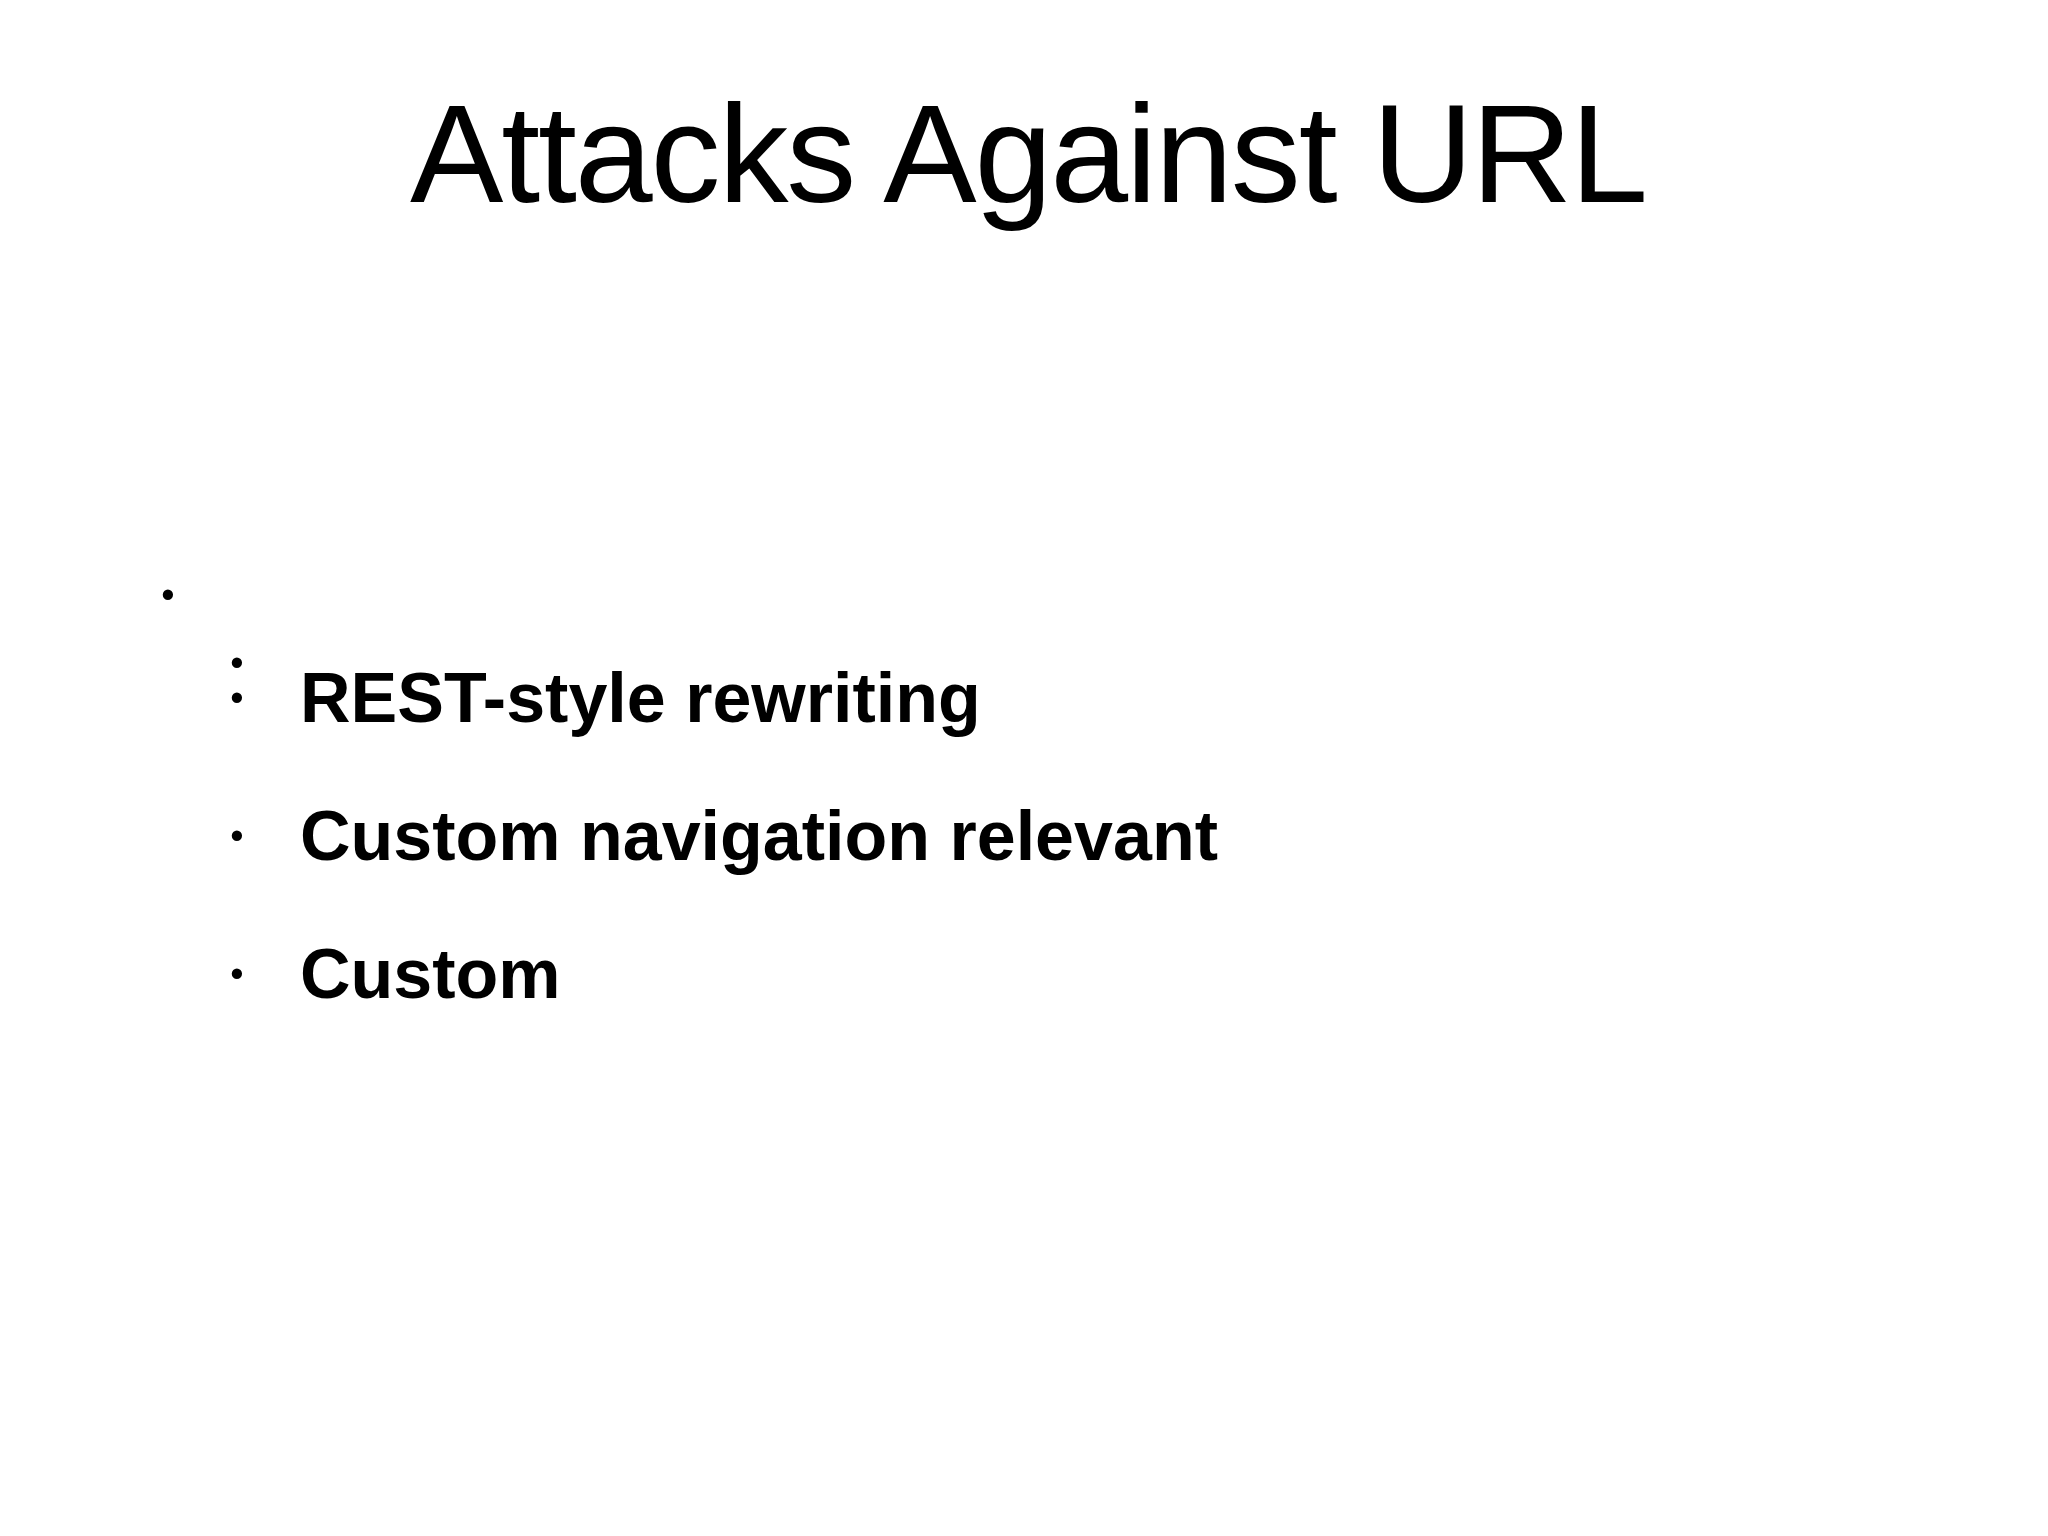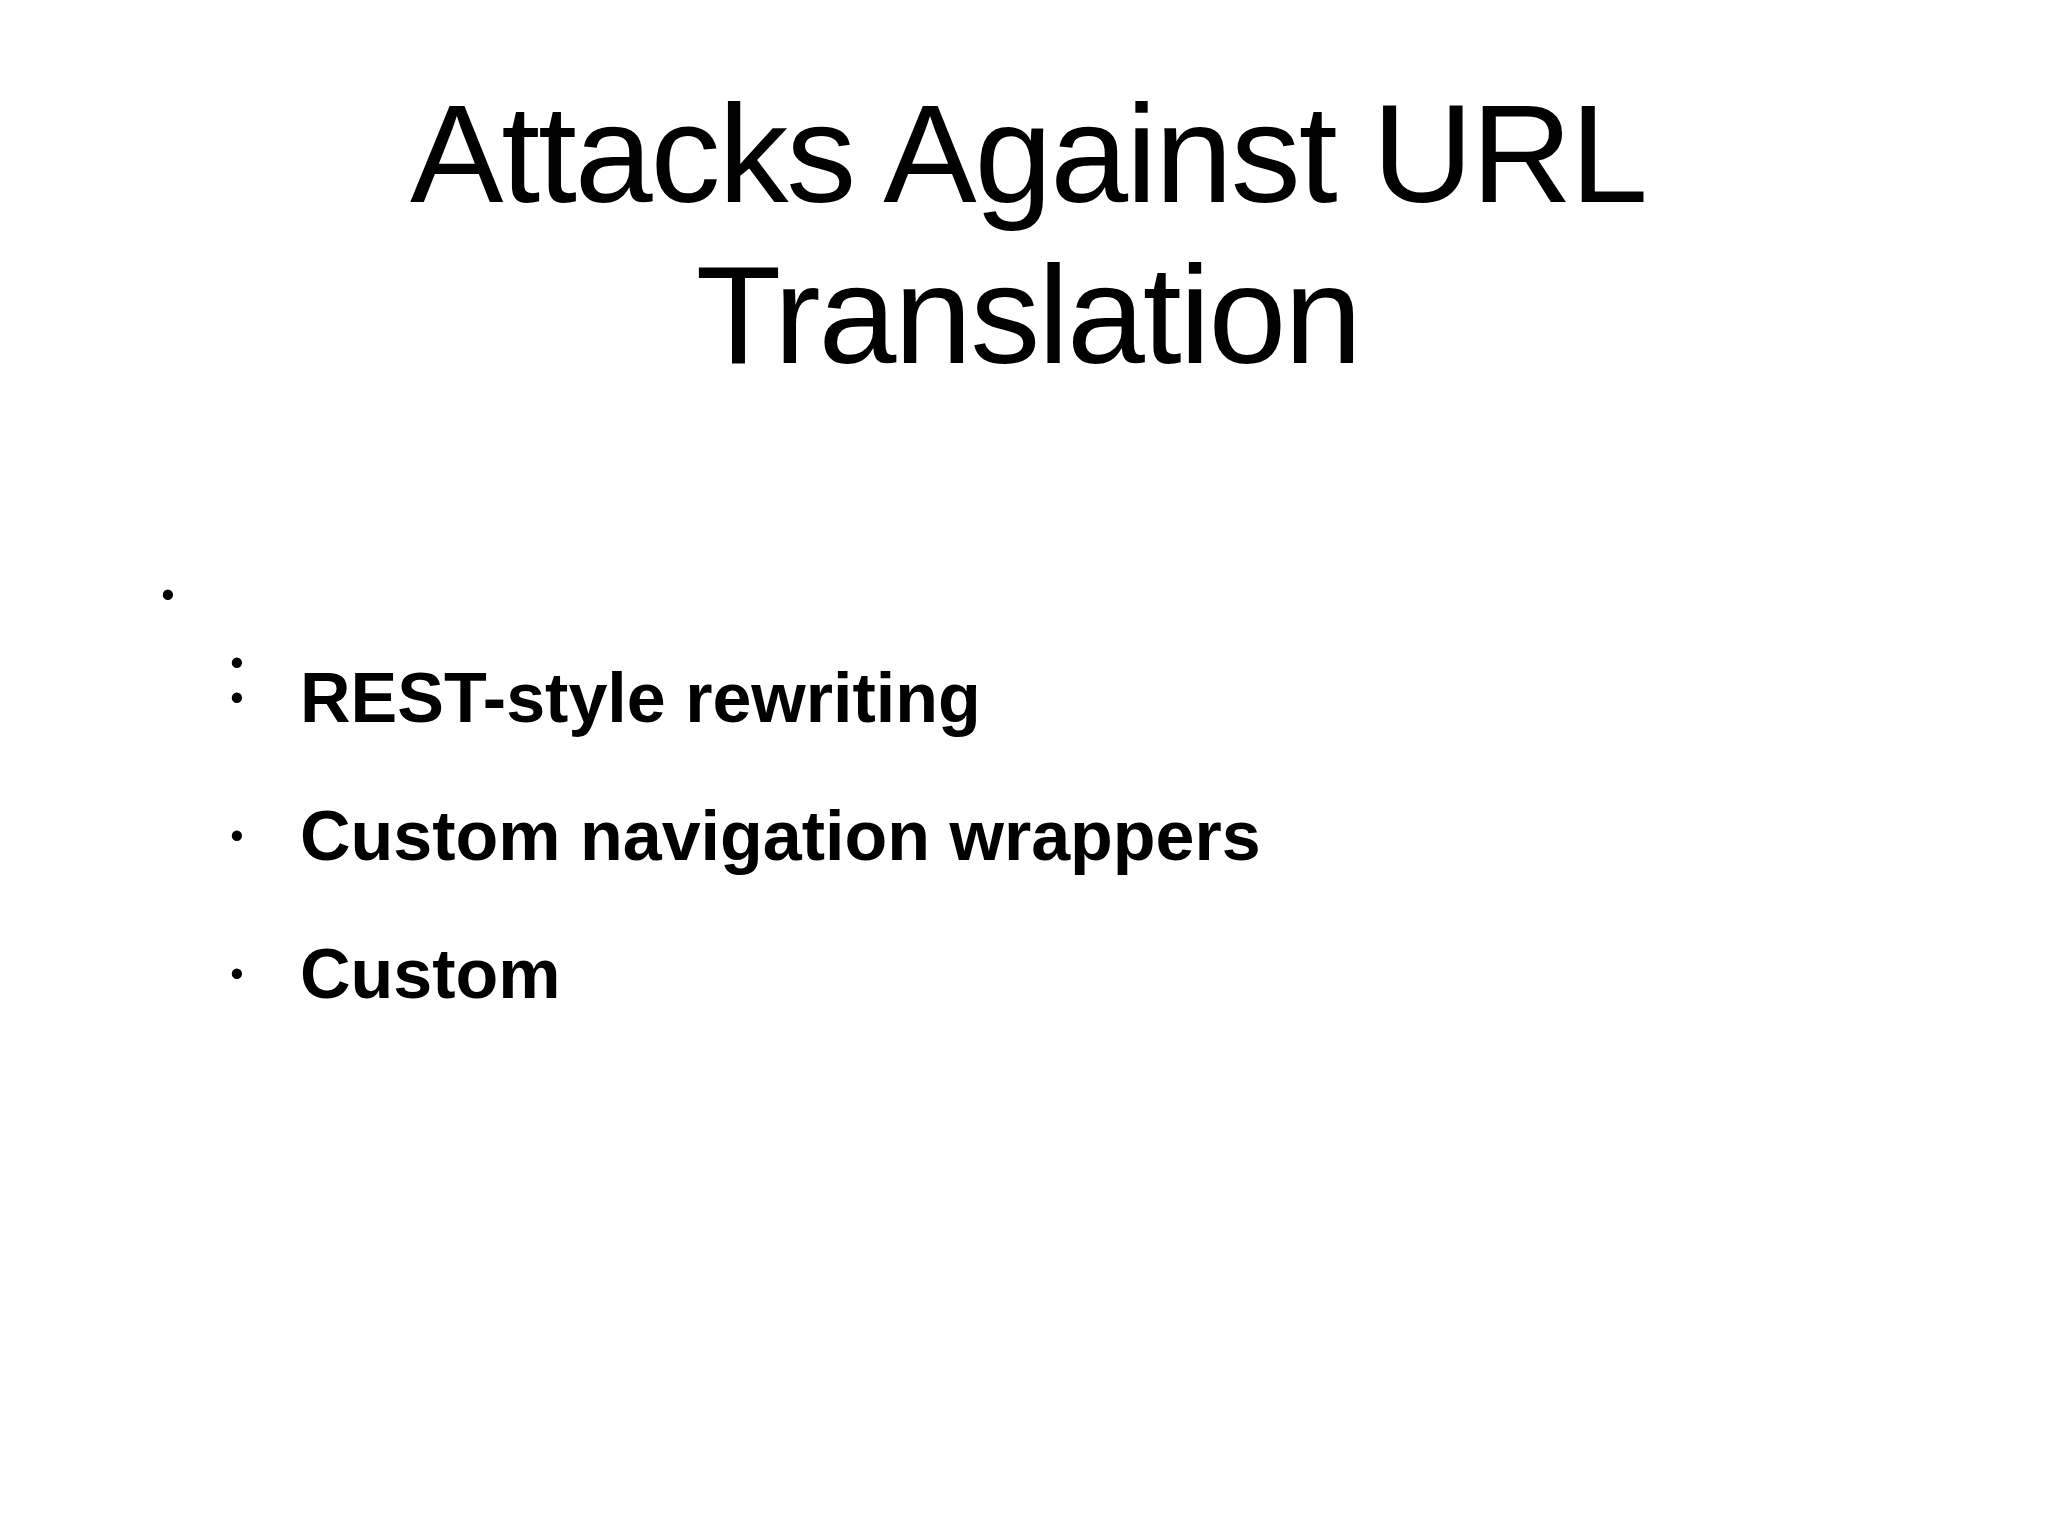--- a/index.html
+++ b/index.html
@@ -59,22 +59,22 @@
   }
   .bullet.level-1 { padding-left: 235px; }
   .bullet.level-1 .dot { left: 148px; }
   .bullet.level-2 { padding-left: 300px; }
   .bullet.level-2 .dot { left: 217px; }
 </style>
 </head>
 <body>
 
 <div class="slide" style="background: rgb(255, 255, 255); color: rgb(0, 0, 0);">
-  <h1 class="title"><span>Attacks Against URL</span><br><span>Translation</span></h1>
+  <h1 class="title"><span>Attacks Against URL</span><br></h1>
 
   <ul class="bullets" id="bullet-list">
       <li class="bullet level-1"><span class="dot">•</span></li>
       <li class="bullet level-2"><span class="dot">•</span></li>
       <li class="bullet level-2"><span class="dot">•</span><span class="text">REST-style rewriting</span></li>
-      <li class="bullet level-2"><span class="dot">•</span><span class="text">Custom navigation wrappers</span></li>
+      <li class="bullet level-2"><span class="dot">•</span><span class="text">Custom navigation relevant</span></li>
       <li class="bullet level-2"><span class="dot">•</span><span class="text">Custom</span></li>
     </ul>
 </div>
 
 </body></html>

